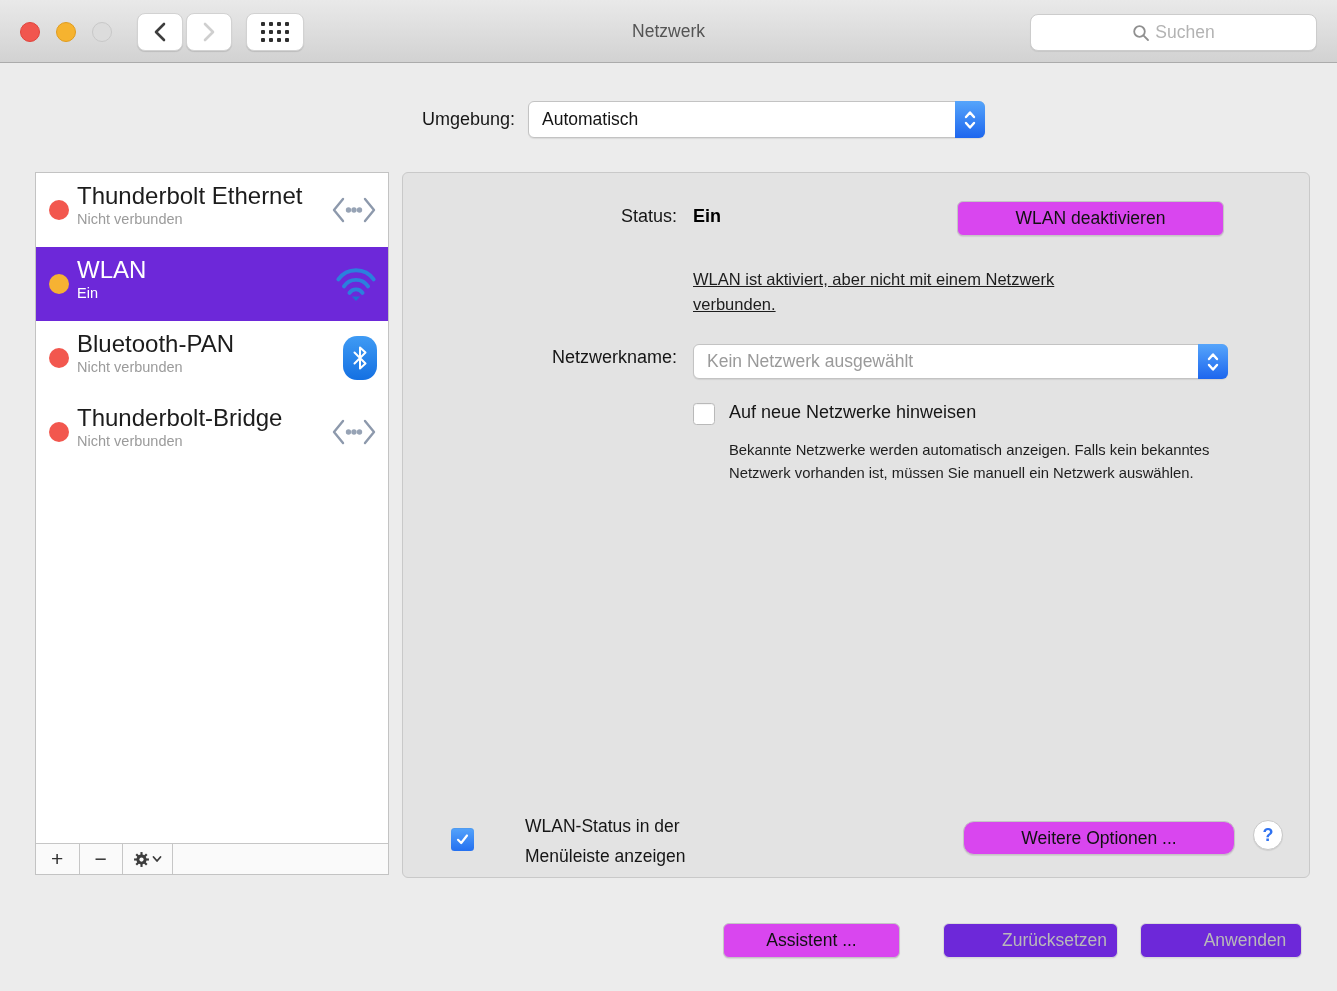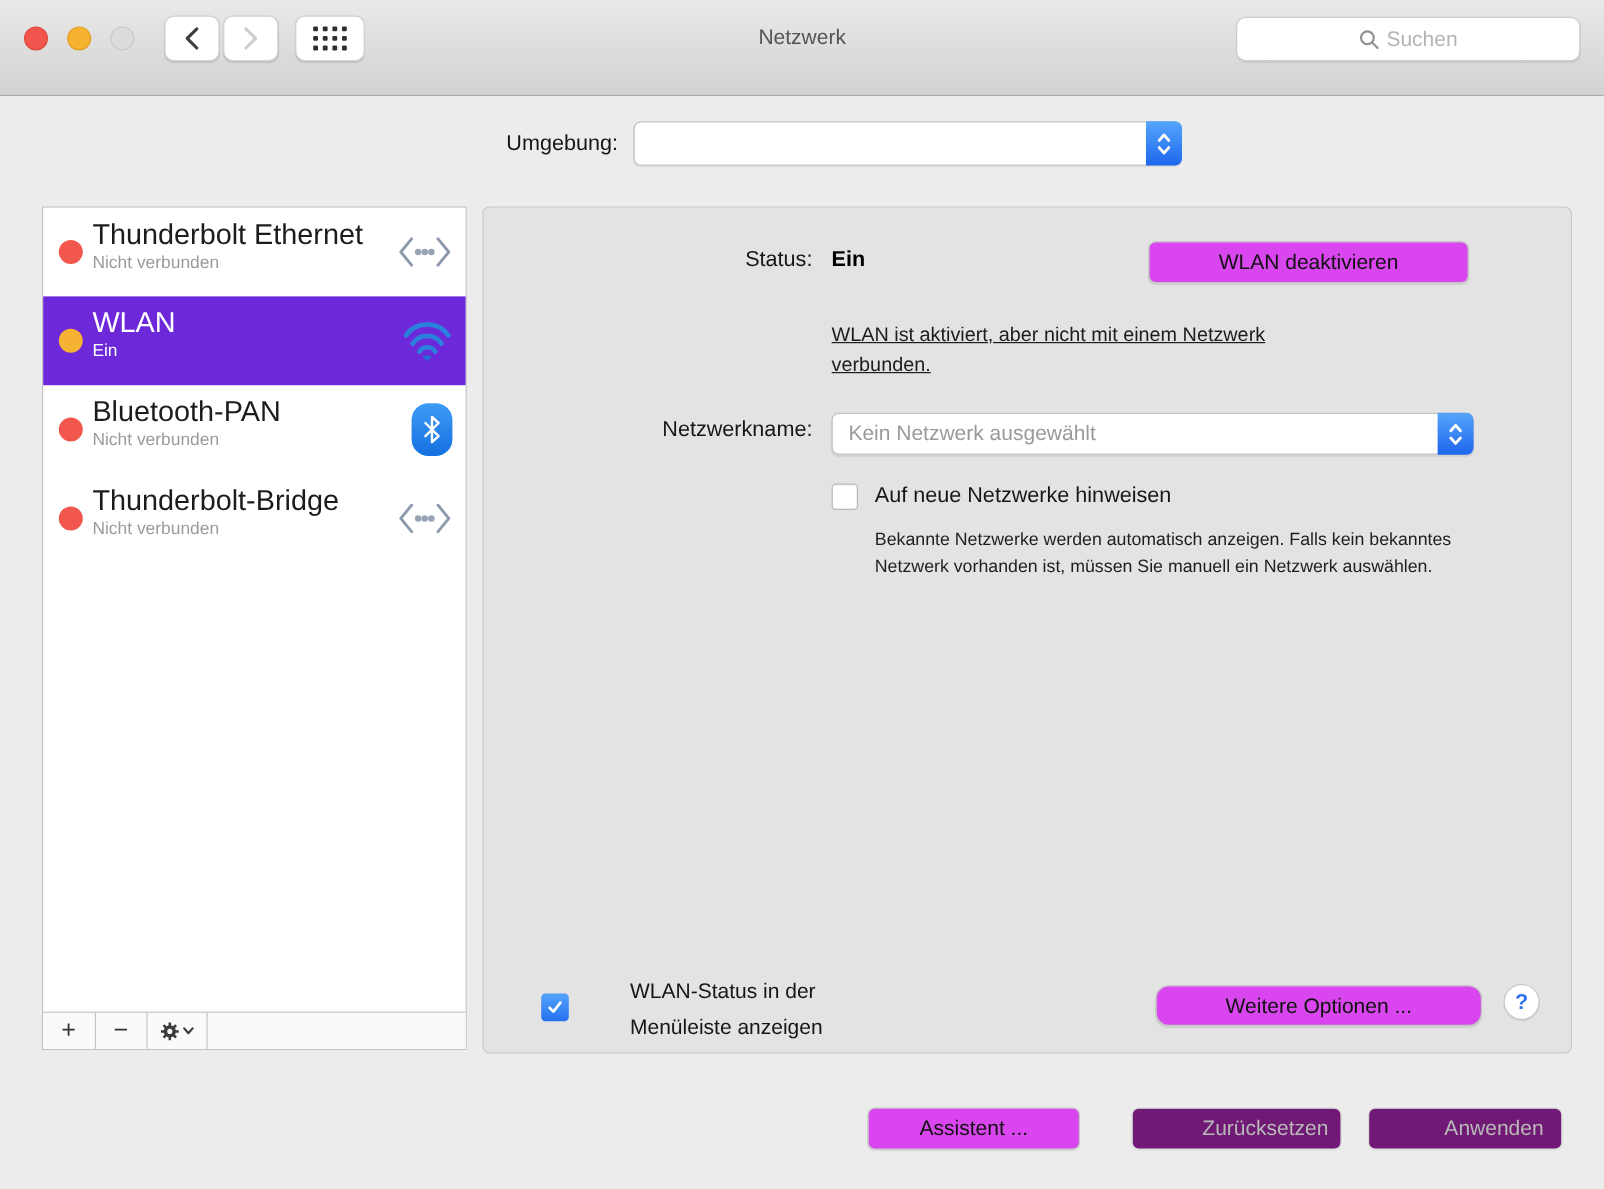--- a/index.html
+++ b/index.html
@@ -6,21 +6,21 @@
   html,body { width:1337px; height:991px; }
   body {
     position:relative; overflow:hidden;
     background:#ececec;
     font-family:"Liberation Sans","DejaVu Sans",sans-serif;
     -webkit-font-smoothing:antialiased;
   }
 
   
   .titlebar {
-    position:absolute; left:0; top:0; width:1337px; height:80px;
+    position:absolute; left:0; top:0; width:1337px; height:63px;
     background:linear-gradient(#e9e9e9,#d2d2d2);
     border-bottom:1px solid #ababab;
   }
   .traffic { position:absolute; top:22px; width:20px; height:20px; border-radius:50%; }
   .t-red    { left:20px; background:#f1564e; border:1px solid #e0443c; }
   .t-yellow { left:56px; background:#f6b32f; border:1px solid #e09c1f; }
   .t-gray   { left:92px; background:#dcdcdc; border:1px solid #c8c8c8; }
   .window-title {
     position:absolute; left:0; right:0; top:0; height:63px; line-height:63px;
     text-align:center; font-size:17.5px; color:#545454;
@@ -113,21 +113,21 @@
   }
   .netname-label { left:0; top:174px; width:274px; }
   .net-popup { position:absolute; left:290px; top:171px; }
 
   .btn {
     position:absolute; background:#d946ef; border:1px solid #c5c5c5; border-radius:6px;
     box-shadow:0 1px 1px rgba(0,0,0,0.09);
     font-size:17.5px; color:#111;
     display:flex; align-items:center; justify-content:center; white-space:nowrap;
   }
-  .btn.disabled { background:#701a75; border-color:#dadada; color:#b9b9b9; box-shadow:0 1px 1px rgba(0,0,0,0.04);padding-left:48px; }
+  .btn.disabled { background:#6d28d9; border-color:#dadada; color:#b9b9b9; box-shadow:0 1px 1px rgba(0,0,0,0.04);padding-left:48px; }
   .deactivate-btn { left:554px; top:28px; width:267px; height:35px; }
   .advanced-btn { left:560px; top:648px; width:272px; height:34px;border-radius:11px; }
 
   .checkbox {
     position:absolute; width:22px; height:22px; background:#fff;
     border:1px solid #b9b9b9; border-radius:3.5px;
     box-shadow:inset 0 1px 1px rgba(0,0,0,0.05);
   }
   .checkbox.checked {
     background:linear-gradient(#55a4fb,#2470f0); border:none;
@@ -196,20 +196,21 @@
     <svg width="18" height="18" viewBox="0 0 18 18">
       <circle cx="7.5" cy="7.5" r="5.3" fill="none" stroke="#8f8f8f" stroke-width="1.8"></circle>
       <line x1="11.6" y1="11.6" x2="16" y2="16" stroke="#8f8f8f" stroke-width="1.8" stroke-linecap="round"></line>
     </svg>
     <span>Suchen</span>
   </div>
 </div>
 
 <div class="loc-label">Umgebung:</div>
 <div class="popup loc-popup">
+  <div class="pvalue">Automatisch</div>
   <div class="popup-cap">
     <svg width="14" height="24" viewBox="0 0 14 24">
       <path d="M3 9 L7 4.5 L11 9" fill="none" stroke="#fff" stroke-width="2.4" stroke-linecap="round" stroke-linejoin="round"></path>
       <path d="M3 15 L7 19.5 L11 15" fill="none" stroke="#fff" stroke-width="2.4" stroke-linecap="round" stroke-linejoin="round"></path>
     </svg>
   </div>
 </div>
 
 <div class="sidebar">
 

